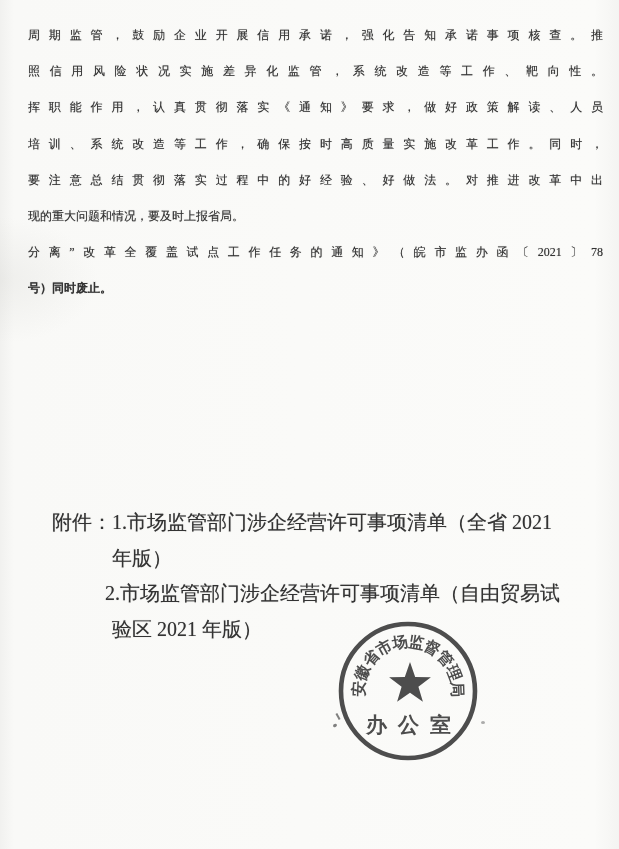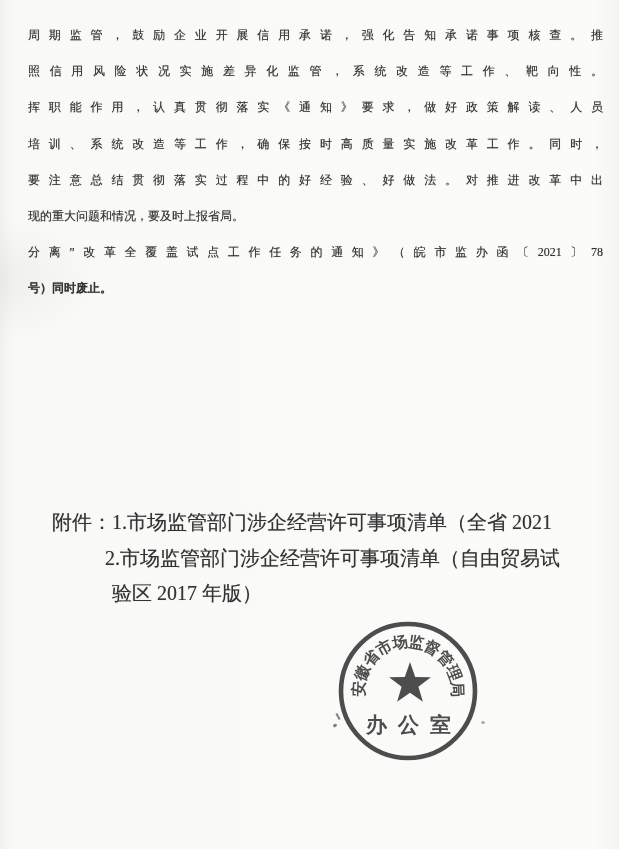--- a/index.html
+++ b/index.html
@@ -81,22 +81,23 @@
       <div class="line just" style="color: rgb(51, 51, 51);">挥职能作用，认真贯彻落实《通知》要求，做好政策解读、人员</div>
       <div class="line just" style="color: rgb(51, 51, 51);">培训、系统改造等工作，确保按时高质量实施改革工作。同时，</div>
       <div class="line just" style="color: rgb(51, 51, 51);">要注意总结贯彻落实过程中的好经验、好做法。对推进改革中出</div>
       <div class="line" style="color: rgb(51, 51, 51);">现的重大问题和情况，要及时上报省局。</div>
       <div class="line just" style="color: rgb(51, 51, 51);">分离”改革全覆盖试点工作任务的通知》（皖市监办函〔2021〕78</div>
       <div class="line" style="color: rgb(51, 51, 51); font-weight: bold;">号）同时废止。</div>
     </div>
 
   <div class="att-lines">
       <div class="aline role-label-item" style="color: rgb(51, 51, 51);">附件：1.市场监管部门涉企经营许可事项清单（全省 2021</div>
+      <div class="aline role-cont" style="color: rgb(51, 51, 51);">年版）</div>
       <div class="aline role-item" style="color: rgb(51, 51, 51);">2.市场监管部门涉企经营许可事项清单（自由贸易试</div>
-      <div class="aline role-cont" style="color: rgb(51, 51, 51);">验区 2017 年版）</div>
+      <div class="aline role-cont" style="color: rgb(51, 51, 51);">验区 2021 年版）</div>
     </div>
 
   <svg class="seal" width="150" height="150" viewBox="0 0 150 150" aria-hidden="true">
     <circle class="ink-stroke" cx="75" cy="75" r="67" fill="none" stroke="#3f3f3f" stroke-width="4.6"></circle>
     <polygon class="ink-fill" fill="#3f3f3f" points="77,46 82.2,60.9 97.9,61.2 85.4,70.7 89.9,85.8 77,76.8 64.1,85.8 68.6,70.7 56.1,61.2 71.8,60.9"></polygon>
     <path id="sealRingPath" d="M 31.7 82.6 A 44 44 0 1 1 118.3 82.6" fill="none" stroke="none"></path>
     <text class="ink-fill" font-size="15.5" letter-spacing="-0.5" fill="#3f3f3f" text-anchor="middle">
       <textPath href="#sealRingPath" startOffset="50%">安徽省市场监督管理局</textPath>
     </text>
     <text class="ink-fill" x="81" y="116" font-size="21" letter-spacing="11" fill="#3f3f3f" text-anchor="middle">办公室</text>

